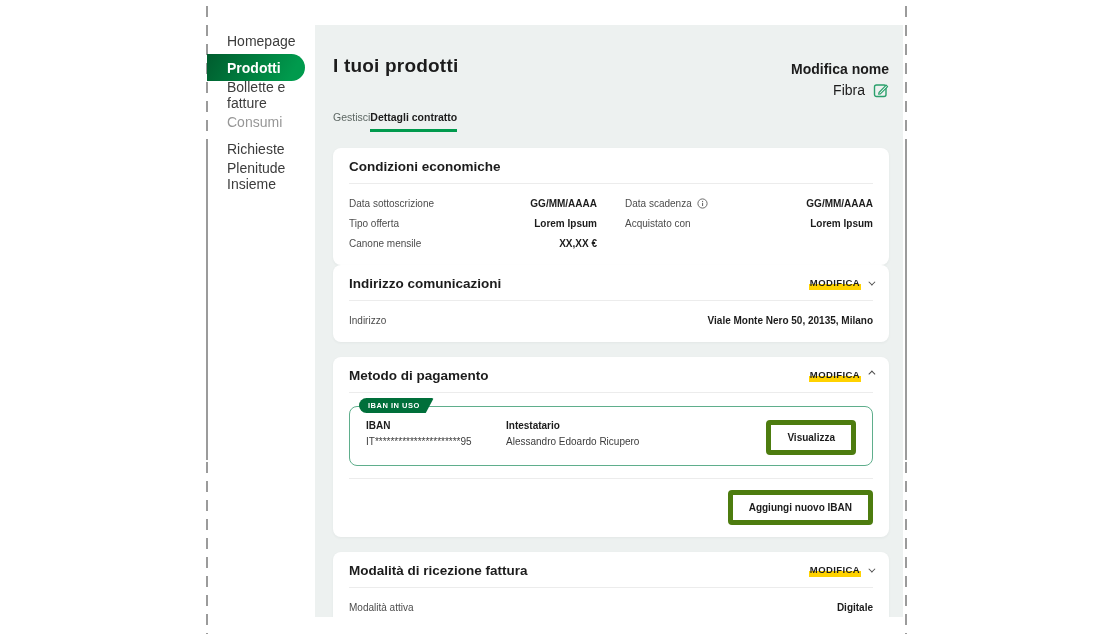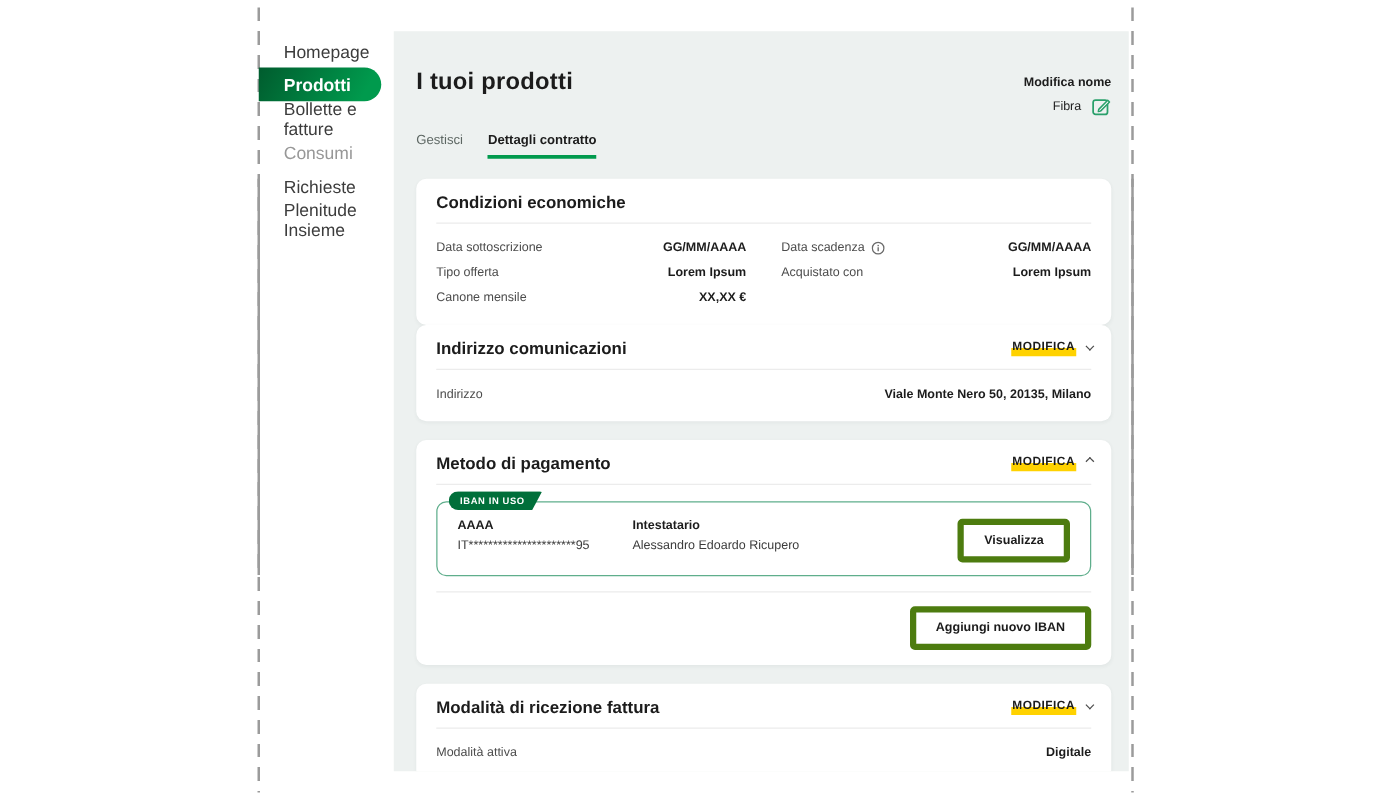--- a/index.html
+++ b/index.html
@@ -21,25 +21,25 @@
   .nav-item.active { width:98px; background:linear-gradient(120deg,#005c2e 0%,#009a4d 85%);
               color:#fff; font-weight:700; border-radius:0 16px 16px 0; }
   .nav-item.disabled { color:#979797; }
 
   
   .main { position:absolute; left:315px; top:25px; width:588px; height:592px;
           background:#edf1f0; padding:18px 14px 0 18px; overflow:hidden; }
 
   .header-row { display:flex; justify-content:space-between; align-items:flex-start; }
   .page-title { font-size:19px; font-weight:700; color:#1c1c1c; margin-top:12px; letter-spacing:.2px; }
-  .rename { text-align:right; font-size:10px; color:#1c1c1c; margin-top:18px; }
+  .rename { text-align:right; font-size:14px; color:#1c1c1c; margin-top:18px; }
   .rename-title { font-weight:700; margin-bottom:5px; }
   .rename-row { display:flex; justify-content:flex-end; align-items:center; gap:8px; }
 
-  .tabs { display:flex; gap:20px; margin-top:13px; font-size:10.5px;text-align:right; }
+  .tabs { display:flex; margin-top:13px; font-size:10.5px;text-align:right; }
   .tab { padding-bottom:6px; color:#5d6763; cursor:pointer; border-bottom:3px solid transparent; }
   .tab.active { font-weight:700; color:#1c1c1c; border-bottom-color:#009a4d; }
 
   .card { background:#fff; border-radius:8px; padding:11px 16px 12px;
           box-shadow:0 1px 3px rgba(40,60,50,.05); }
   .card-head { display:flex; justify-content:space-between; align-items:center; }
   .card-title { font-size:13.5px; font-weight:700; color:#1c1c1c; }
   .divider { border:none; border-top:1px solid #ececec; margin:9px 0; }
 
   .detail-grid { display:grid; grid-template-columns:1fr 1fr; column-gap:28px; }
@@ -174,21 +174,21 @@
         <div class="modifica">
           <span class="modifica-text">MODIFICA</span>
           <span class="chev up"></span>
         </div>
       </div>
       <hr class="divider">
 
       <div class="iban-box">
         <span class="iban-badge">IBAN IN USO</span>
         <div class="iban-col1">
-          <div class="col-label">AAAA</div>
+          <div class="col-label">IBAN</div>
           <div class="col-value">IT**********************95</div>
         </div>
         <div class="iban-col2">
           <div class="col-label">Intestatario</div>
           <div class="col-value">Alessandro Edoardo Ricupero</div>
         </div>
         <button class="btn-outline">Visualizza</button>
       </div>
 
       <hr class="divider" style="margin-top:12px; margin-bottom:0;">

